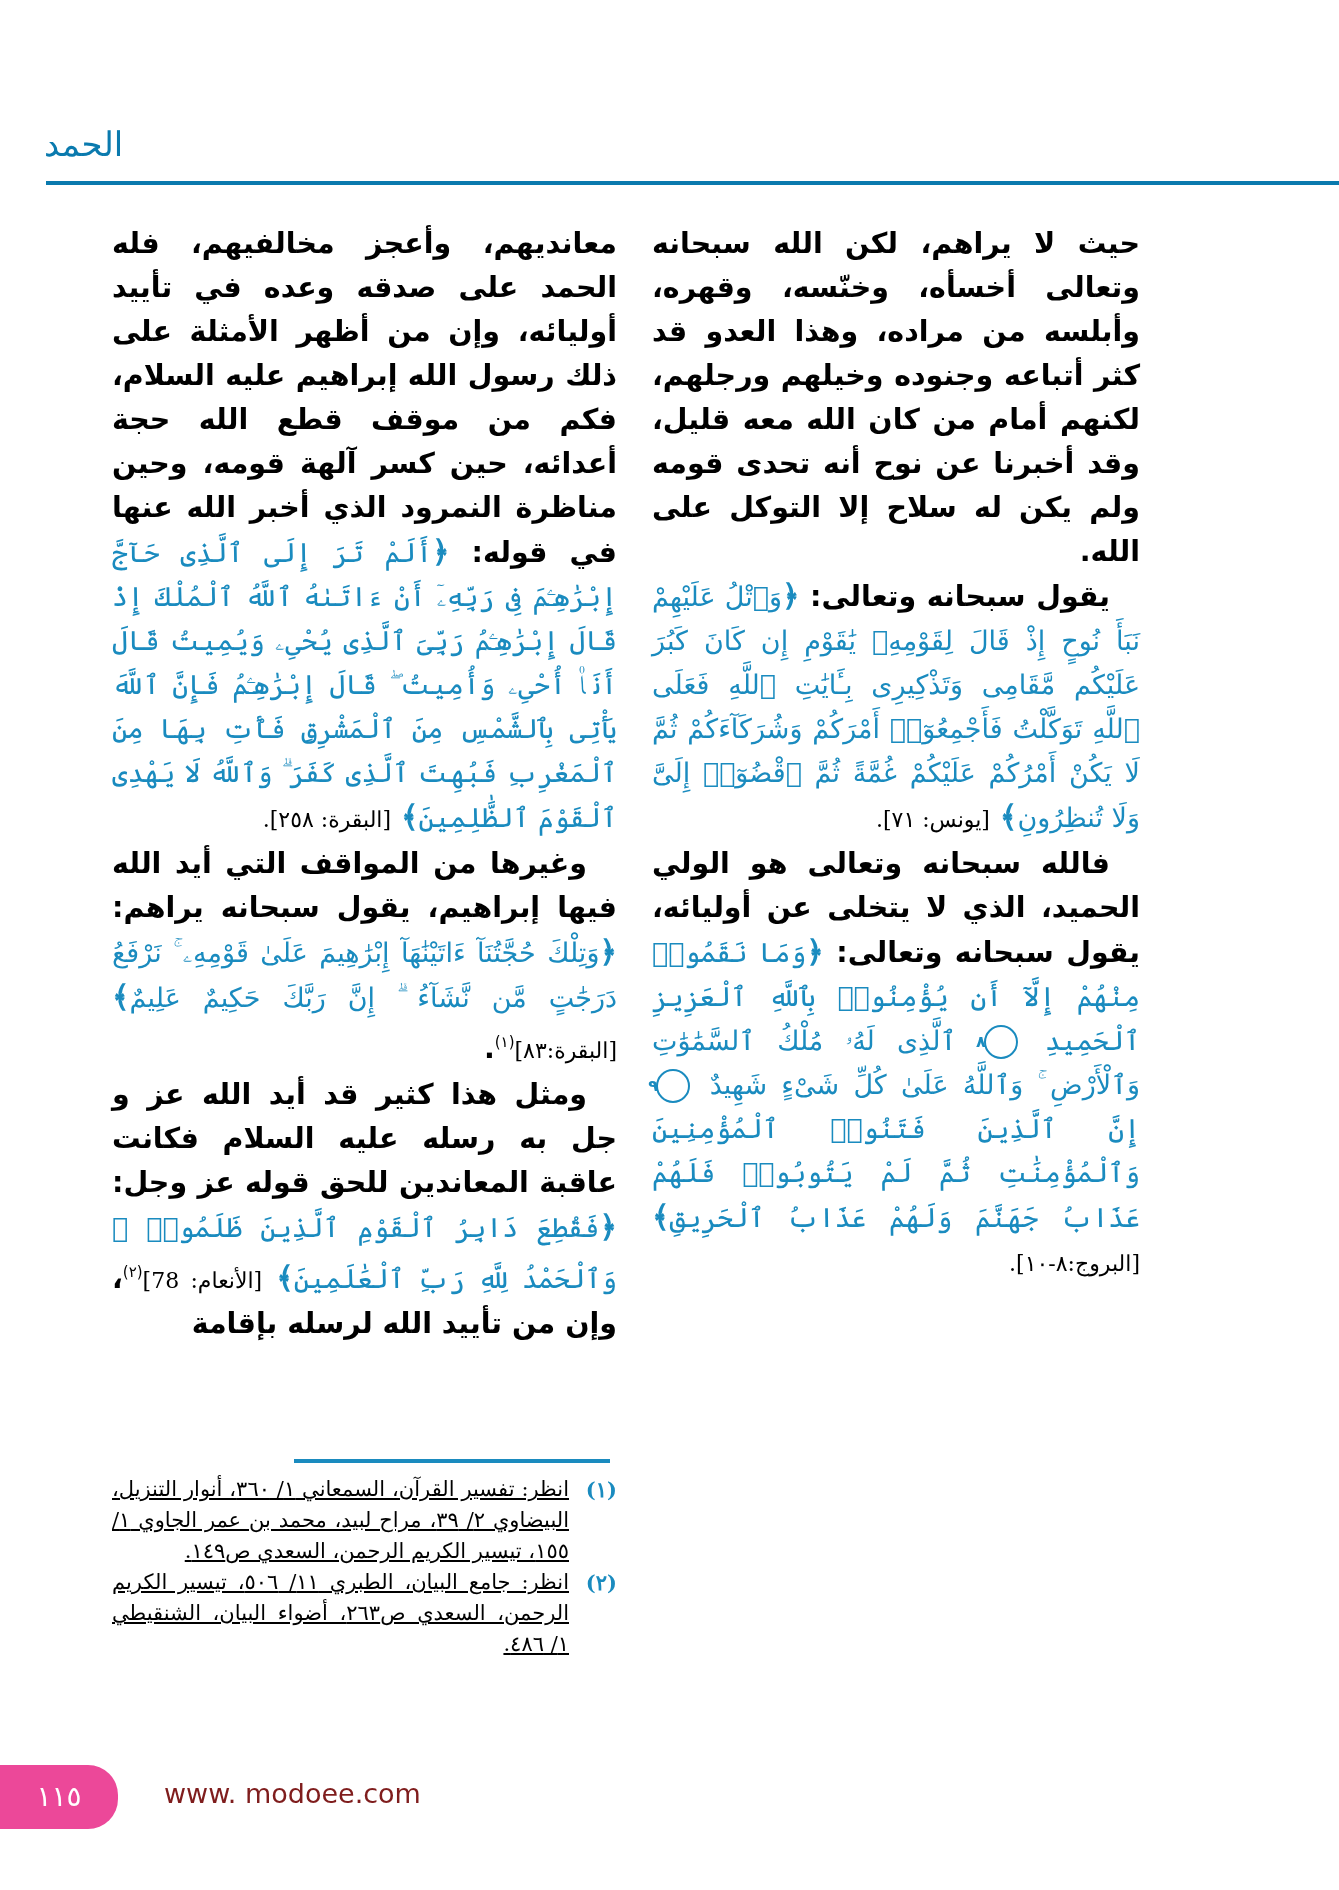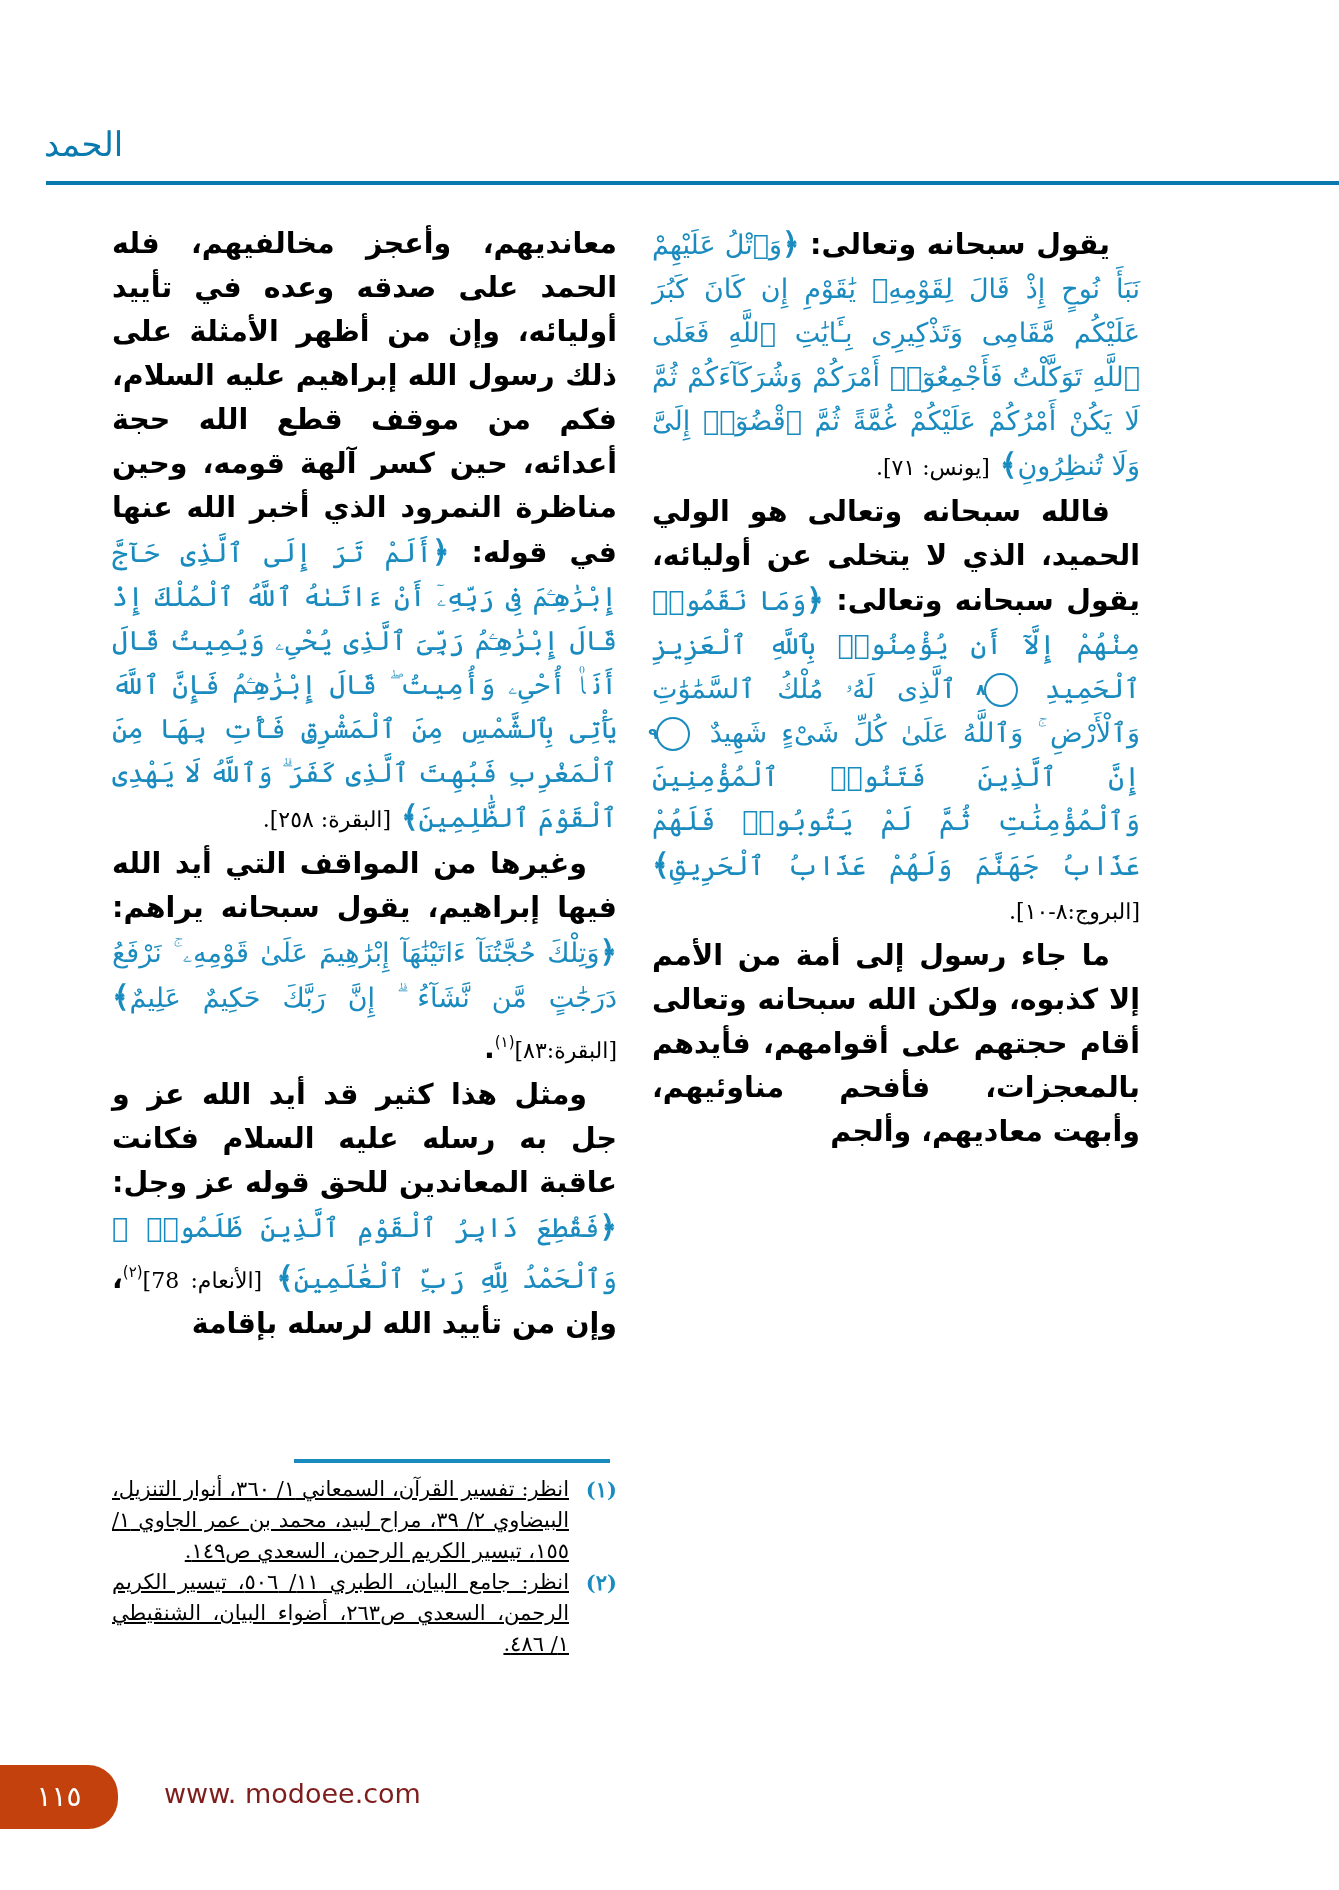--- a/index.html
+++ b/index.html
@@ -25,45 +25,45 @@
     .section-heading { text-align: center; margin: 4px 0 12px 0 !important; }
 
     .fn-rule { position: absolute; left: 294px; top: 1459px; width: 316px; height: 4px; background: #1a8bbf; }
     .footnotes { position: absolute; left: 112px; top: 1474px; width: 505px; direction: rtl;
                  font-family: "DejaVu Serif", serif; font-size: 21px; line-height: 31px; text-align: justify; }
     .fn { display: flex; }
     .fn-num { color: #1a8bbf; width: 48px; flex: 0 0 48px; font-weight: bold; }
     .fn-text { flex: 1; text-decoration: underline; }
 
     .page-badge { position: absolute; left: 0; top: 1765px; width: 118px; height: 64px;
-                  background: #c2410c; border-radius: 0 30px 30px 0; color: #fff;
+                  background: #ec4899; border-radius: 0 30px 30px 0; color: #fff;
                   font-size: 28px; text-align: center; line-height: 64px; direction: rtl; }
     .site-url { position: absolute; left: 164px; top: 1778px; font-family: "DejaVu Sans", sans-serif;
                 font-size: 27px; color: #7f1d1d; }
   </style>
 </head>
 <body>
 
 <div class="header-title">الحمد</div>
 <div class="header-rule"></div>
 
 <div class="col col-right">
+  <p>حيث لا يراهم، لكن الله سبحانه وتعالى أخسأه، وخنّسه، وقهره، وأبلسه من مراده، وهذا العدو قد كثر أتباعه وجنوده وخيلهم ورجلهم، لكنهم أمام من كان الله معه قليل، وقد أخبرنا عن نوح أنه تحدى قومه ولم يكن له سلاح إلا التوكل على الله.</p>
   <p class="indent">
     <span>يقول سبحانه وتعالى: </span><span class="br">﴿</span><span class="q">وَٱتْلُ عَلَيْهِمْ نَبَأَ نُوحٍ إِذْ قَالَ لِقَوْمِهِۦ يَٰقَوْمِ إِن كَانَ كَبُرَ عَلَيْكُم مَّقَامِى وَتَذْكِيرِى بِـَٔايَٰتِ ٱللَّهِ فَعَلَى ٱللَّهِ تَوَكَّلْتُ فَأَجْمِعُوٓا۟ أَمْرَكُمْ وَشُرَكَآءَكُمْ ثُمَّ لَا يَكُنْ أَمْرُكُمْ عَلَيْكُمْ غُمَّةً ثُمَّ ٱقْضُوٓا۟ إِلَىَّ وَلَا تُنظِرُونِ</span><span class="br">﴾</span>
     <span class="ref">[يونس: ٧١].</span>
   </p>
   <p class="indent">
     <span>فالله سبحانه وتعالى هو الولي الحميد، الذي لا يتخلى عن أوليائه، يقول سبحانه وتعالى: </span><span class="br">﴿</span><span class="q">وَمَا نَقَمُوا۟ مِنْهُمْ إِلَّآ أَن يُؤْمِنُوا۟ بِٱللَّهِ ٱلْعَزِيزِ ٱلْحَمِيدِ</span>
     <span class="ayah-no">٨</span>
     <span class="q">ٱلَّذِى لَهُۥ مُلْكُ ٱلسَّمَٰوَٰتِ وَٱلْأَرْضِ ۚ وَٱللَّهُ عَلَىٰ كُلِّ شَىْءٍ شَهِيدٌ</span>
     <span class="ayah-no">٩</span>
     <span class="q">إِنَّ ٱلَّذِينَ فَتَنُوا۟ ٱلْمُؤْمِنِينَ وَٱلْمُؤْمِنَٰتِ ثُمَّ لَمْ يَتُوبُوا۟ فَلَهُمْ عَذَابُ جَهَنَّمَ وَلَهُمْ عَذَابُ ٱلْحَرِيقِ</span><span class="br">﴾</span>
     <span class="ref">[البروج:٨-١٠].</span>
   </p>
-  <p class="indent">ما جاء رسول إلى أمة من الأمم إلا كذبوه، ولكن الله سبحانه وتعالى أقام حجتهم على أقوامهم، فأيدهم بالمعجزات، فأفحم مناوئيهم، وأبهت معاديهم، وألجم</p>
 </div>
 
 <div class="col col-left">
   <p>
     <span>معانديهم، وأعجز مخالفيهم، فله الحمد على صدقه وعده في تأييد أوليائه، وإن من أظهر الأمثلة على ذلك رسول الله إبراهيم عليه السلام، فكم من موقف قطع الله حجة أعدائه، حين كسر آلهة قومه، وحين مناظرة النمرود الذي أخبر الله عنها في قوله: </span><span class="br">﴿</span><span class="q">أَلَمْ تَرَ إِلَى ٱلَّذِى حَآجَّ إِبْرَٰهِـۧمَ فِى رَبِّهِۦٓ أَنْ ءَاتَىٰهُ ٱللَّهُ ٱلْمُلْكَ إِذْ قَالَ إِبْرَٰهِـۧمُ رَبِّىَ ٱلَّذِى يُحْىِۦ وَيُمِيتُ قَالَ أَنَا۠ أُحْىِۦ وَأُمِيتُ ۖ قَالَ إِبْرَٰهِـۧمُ فَإِنَّ ٱللَّهَ يَأْتِى بِٱلشَّمْسِ مِنَ ٱلْمَشْرِقِ فَأْتِ بِهَا مِنَ ٱلْمَغْرِبِ فَبُهِتَ ٱلَّذِى كَفَرَ ۗ وَٱللَّهُ لَا يَهْدِى ٱلْقَوْمَ ٱلظَّٰلِمِينَ</span><span class="br">﴾</span>
     <span class="ref">[البقرة: ٢٥٨].</span>
   </p>
   <p class="indent">
     <span>وغيرها من المواقف التي أيد الله فيها إبراهيم، يقول سبحانه يراهم: </span><span class="br">﴿</span><span class="q">وَتِلْكَ حُجَّتُنَآ ءَاتَيْنَٰهَآ إِبْرَٰهِيمَ عَلَىٰ قَوْمِهِۦ ۚ نَرْفَعُ دَرَجَٰتٍ مَّن نَّشَآءُ ۗ إِنَّ رَبَّكَ حَكِيمٌ عَلِيمٌ</span><span class="br">﴾</span>
     <span class="ref">[البقرة:٨٣]</span><span class="fnref">(١)</span>.

